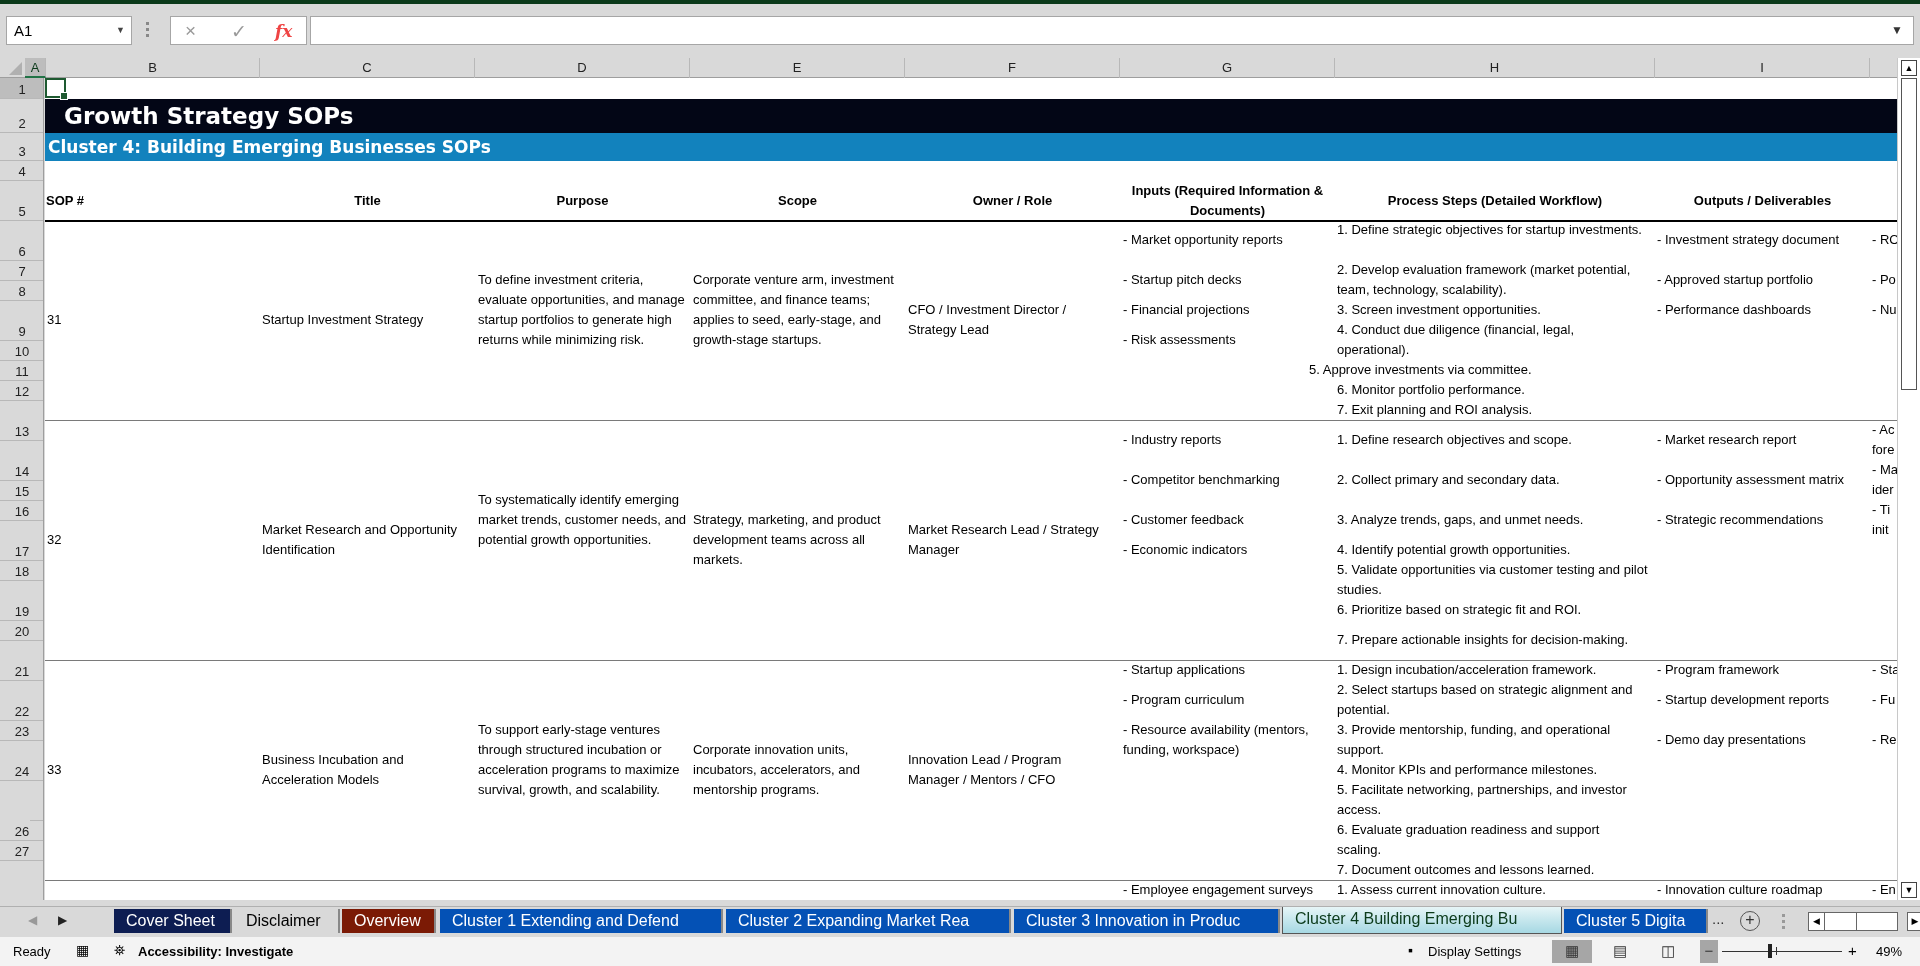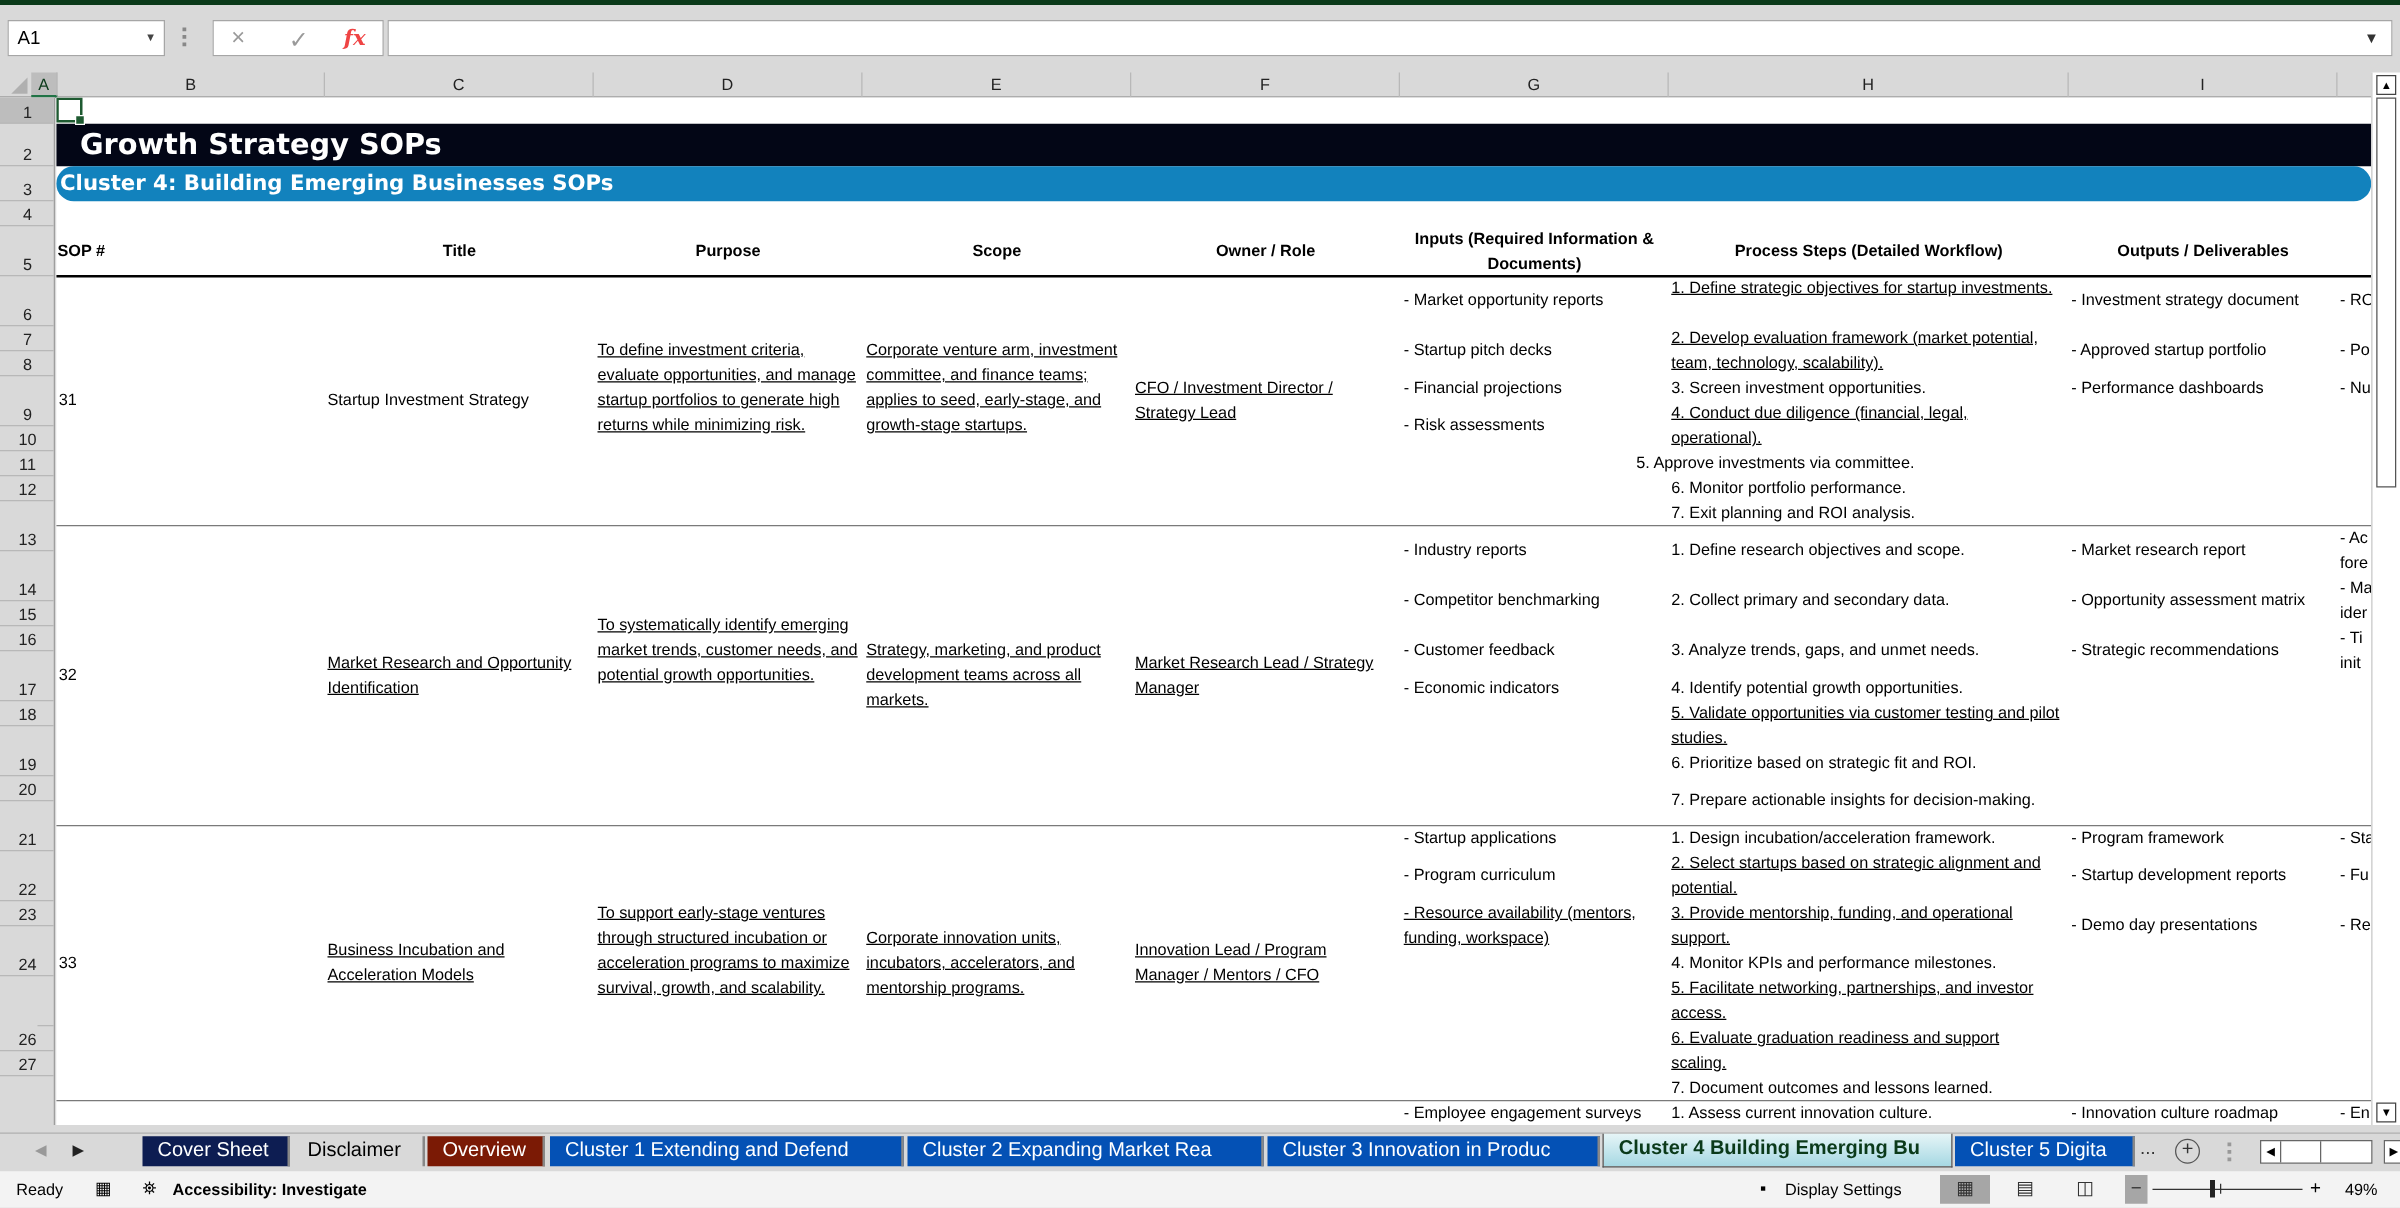--- a/index.html
+++ b/index.html
@@ -24,38 +24,38 @@
   .colh.sel { background: #bdbdbd; border-bottom: 2px solid #217346; color: #0b3a1a; }
   
   .row-headers { position: absolute; left: 0; top: 78px; width: 44px; height: 822px; background: #d9d9d9; border-right: 1px solid #9e9e9e; overflow: hidden; }
   .rowh { position: absolute; left: 0; width: 44px; font-size: 13px; color: #222; border-bottom: 1px solid #b8b8b8; text-align: center; display: flex; align-items: flex-end; justify-content: center; padding-bottom: 1px; }
   .rowh.sel { background: #bdbdbd; }
   
   .grid { position: absolute; left: 45px; top: 78px; width: 1852px; height: 822px; background: #fff; overflow: hidden; }
   .sel-cell { position: absolute; left: 0; top: 0; width: 21px; height: 20px; border: 2px solid #1e5a31; }
   .sel-cell::after { content: ""; position: absolute; right: -4px; bottom: -4px; width: 6px; height: 6px; background: #1e5a31; border: 1px solid #fff; }
   .title-band { position: absolute; left: 0; top: 21px; width: 1852px; height: 34px; background: #030616; color: #fff; font-weight: bold; font-size: 23px; line-height: 34px; padding-left: 19px; font-family: "DejaVu Sans", sans-serif; }
-  .sub-band { position: absolute; left: 0; top: 55px; width: 1852px; height: 28px; background: #1282bd; color: #fff; font-weight: bold; font-size: 17px; line-height: 28px; padding-left: 3px; font-family: "DejaVu Sans", sans-serif; border-radius: 14px; }
+  .sub-band { position: absolute; left: 0; top: 55px; width: 1852px; height: 28px; background: #1282bd; color: #fff; font-weight: bold; font-size: 17px; line-height: 28px; padding-left: 3px; font-family: "DejaVu Sans", sans-serif; }
   .th { position: absolute; top: 103px; font-size: 13px; font-weight: bold; color: #000; text-align: center; line-height: 20px; font-family: "Liberation Sans", sans-serif; }
   .hline { position: absolute; left: 0; width: 1852px; height: 0; }
   .hline.dark { border-top: 2px solid #000; }
   .hline.mid { border-top: 1.5px solid #7a7a7a; }
   .cell { position: absolute; font-size: 13px; color: #000; line-height: 20px; font-family: "Liberation Sans", sans-serif; white-space: nowrap; }
-  .wrap { white-space: normal; text-decoration: underline; }
+  .wrap { white-space: normal; }
   
   .vscroll { position: absolute; left: 1897px; top: 58px; width: 23px; height: 842px; background: #fff; border-left: 1px solid #c8c8c8; }
   .vscroll .up, .vscroll .down { position: absolute; left: 3px; width: 16px; height: 16px; border: 1px solid #444; font-size: 9px; line-height: 14px; text-align: center; color: #000; background: #fff; }
   .vscroll .up { top: 2px; }
   .vscroll .down { bottom: 2px; }
   .vscroll .thumb { position: absolute; left: 3px; top: 20px; width: 16px; height: 312px; border: 1px solid #555; background: #fff; }
   
   .tabbar { position: absolute; left: 0; top: 906px; width: 1920px; height: 30px; background: #d9d9d9; border-top: 1px solid #b0b0b0; }
   .tab-nav { position: absolute; top: 6px; font-size: 12px; color: #999; }
   .tab { position: absolute; top: 2px; height: 24px; font-size: 16px; line-height: 24px; padding: 0 12px; color: #fff; white-space: nowrap; overflow: hidden; border-right: 2px solid #888; }
-  .tab.active { background: linear-gradient(#e6f5f7, #a6d8e3); color: #0b3a1a; font-weight: bold; border: 1px solid #555; border-top: none; top: 0; height: 27px; }
+  .tab.active { background: linear-gradient(#e6f5f7, #a6d8e3); color: #0b3a1a; font-weight: normal; border: 1px solid #555; border-top: none; top: 0; height: 27px; }
   .tabbar .more { position: absolute; left: 1712px; top: 3px; font-size: 15px; color: #333; }
   .tabbar .add { position: absolute; left: 1740px; top: 4px; width: 20px; height: 20px; border: 1.5px solid #555; border-radius: 50%; font-size: 16px; line-height: 16px; text-align: center; color: #333; }
   .tabbar .vdots { position: absolute; left: 1782px; top: 7px; width: 3px; }
   .tabbar .vdots i { display: block; width: 3px; height: 3px; background: #999; margin-bottom: 3px; }
   .hscroll { position: absolute; left: 1808px; top: 5px; width: 90px; height: 19px; background: #fff; border: 1px solid #666; }
   .hscroll .l, .hscroll .r { position: absolute; top: 0; width: 16px; height: 17px; font-size: 9px; line-height: 17px; text-align: center; color: #000; }
   .hscroll .l { left: 0; border-right: 1px solid #666; }
   .hscroll .r { right: -26px; border: 1px solid #666; background: #fff; top: -1px; height: 19px; }
   .hscroll .thumb { position: absolute; left: 18px; top: 0; width: 30px; height: 17px; border-right: 1px solid #666; }
   

